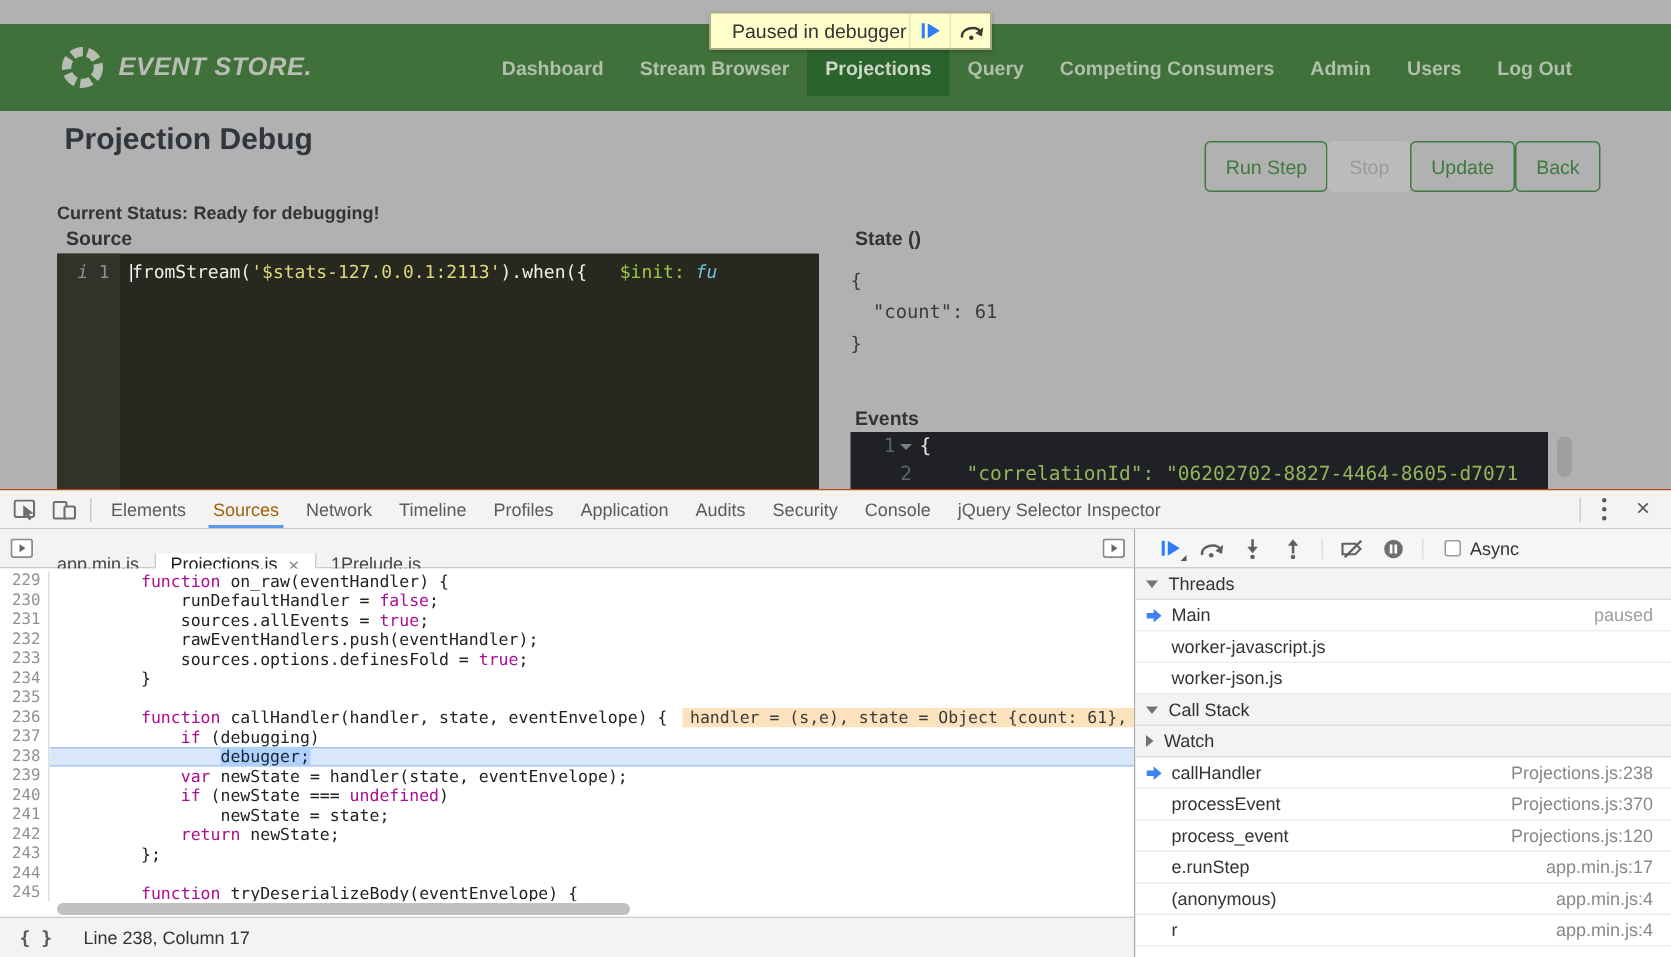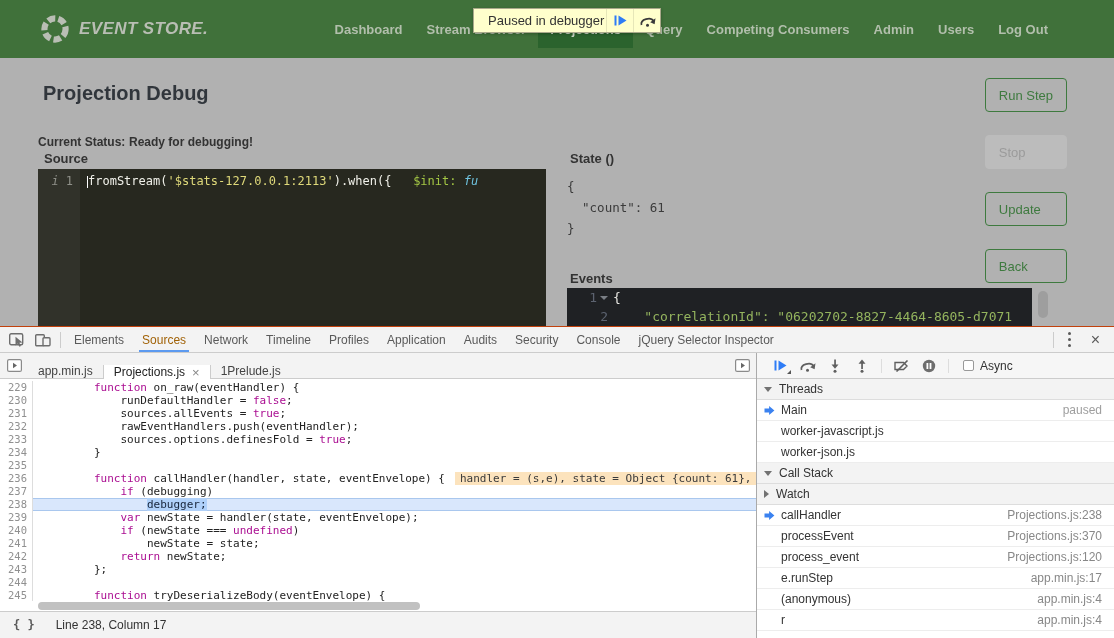--- a/index.html
+++ b/index.html
@@ -5,35 +5,35 @@
   * { box-sizing: border-box; }
   html,body { margin:0; padding:0; }
   body {
     width:1114px; height:638px; position:relative; overflow:hidden;
     font-family:"Liberation Sans", sans-serif; background:#b1b1b1;
   }
 
   
   .page { position:absolute; top:0; left:0; width:1114px; height:326px; overflow:hidden; }
 
-  .navbar { height:58px; background:#40713a; display:flex; align-items:center; padding:0 54px 0 40px; }
+  .navbar { height:58px; background:#40713a; display:flex; align-items:center; padding:0 54px 0 40px;margin-top:16px; }
   .logo { display:flex; align-items:center; gap:9px; }
   .logo-text { color:#b9beb4; font-weight:bold; font-style:italic; font-size:17px; letter-spacing:.4px; }
   .main-nav { margin-left:auto; display:flex; align-items:center; }
   .nav-item { color:#b2bfac; font-weight:bold; font-size:13px; padding:11px 12px; cursor:pointer; white-space:nowrap; }
   .nav-item.active { background:#2b632d; color:#cdd6c8; }
 
   .paused-banner { position:absolute; top:8px; left:473px; height:25px; z-index:60;
     background:#ffffcc; border:1px solid #a9a98a; display:flex; align-items:center;
     box-shadow:0 1px 3px rgba(0,0,0,.25); }
   .banner-text { font-size:13px; color:#333; padding:0 2px; white-space:nowrap;margin-left:12px; }
   .banner-btn { width:27px; height:100%; display:flex; align-items:center; justify-content:center; border-left:1px solid #e6e6b8; }
 
   .page-title { position:absolute; left:43px; top:82px; margin:0; font-size:20px; font-weight:bold; color:#31363c; }
-  .page-buttons { position:absolute; right:47px; top:78px; display:flex; gap:23px;flex-direction:column; }
+  .page-buttons { position:absolute; right:47px; top:94px; display:flex; gap:0; }
   .btn { height:34px; padding:0 13px; border:1px solid #3e7a3f; border-radius:4px; color:#3e7a3f;
     font-size:13px; background:transparent; display:flex; align-items:center; cursor:pointer; }
   .btn.disabled { background:#bcbcbc; border-color:#bcbcbc; color:#9b9b9b; cursor:default; }
 
   .status-line { position:absolute; left:38px; top:134px; font-size:13px; color:#333; }
   .status-line .lbl { font-weight:bold; font-size:12px; }
   .status-line .val { font-weight:bold; font-size:12px; }
 
   .source-label { position:absolute; left:44px; top:151px; font-size:13px; font-weight:bold; color:#333; }
   .source-editor { position:absolute; left:38px; top:169px; width:508px; height:157px; background:#27281f;
@@ -249,21 +249,21 @@
 
   <div class="dt-body">
     <div class="dt-left">
       <div class="file-tabs">
         <span class="nav-toggle">
           <svg width="15" height="13" viewBox="0 0 15 13">
               <rect x="0.6" y="0.6" width="13.8" height="11.8" rx="1.5" fill="#fff" stroke="#8a8a8a" stroke-width="1.2"></rect>
               <path d="M6 3.8 L10 6.5 L6 9.2 Z" fill="#666"></path>
             </svg>
         </span>
-        <span id="file-tab-list" style="display:flex;align-items:flex-end;margin-top:20px;">
+        <span id="file-tab-list" style="display:flex;align-items:center;margin-top:20px;">
             <div class="file-tab">
               <span>app.min.js</span>
             </div>
             <div class="file-tab active">
               <span>Projections.js</span>
               <span class="tab-close">×</span>
             </div>
             <div class="file-tab">
               <span>1Prelude.js</span>
             </div>

